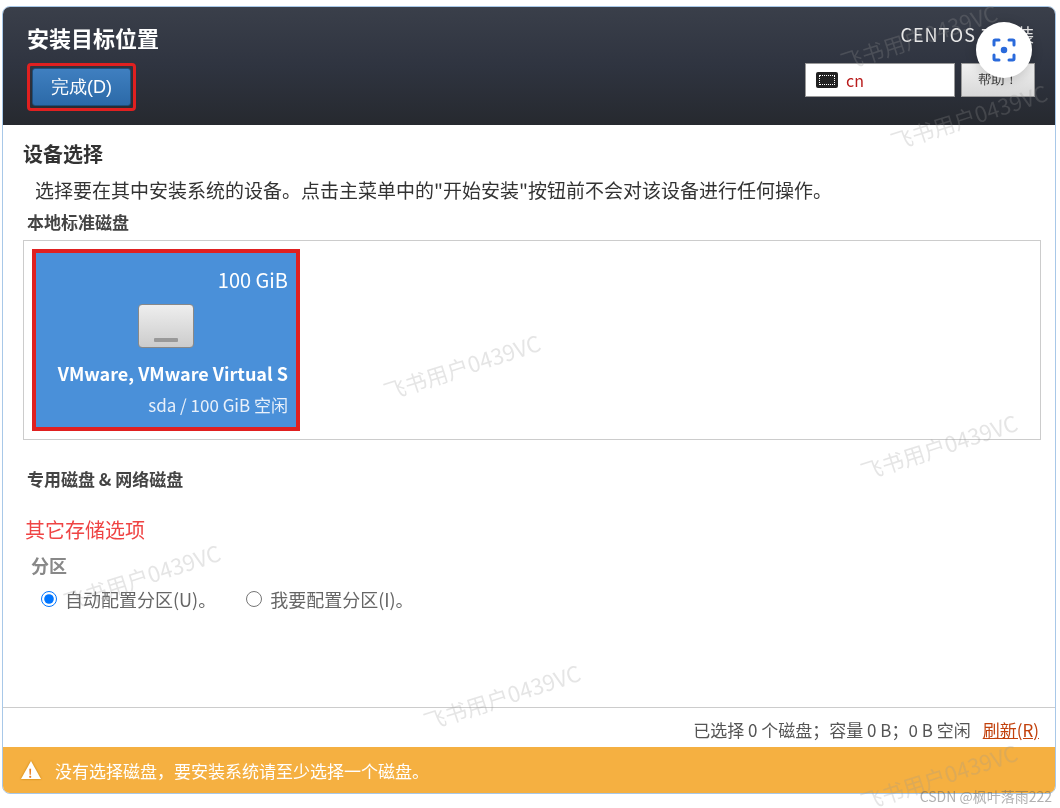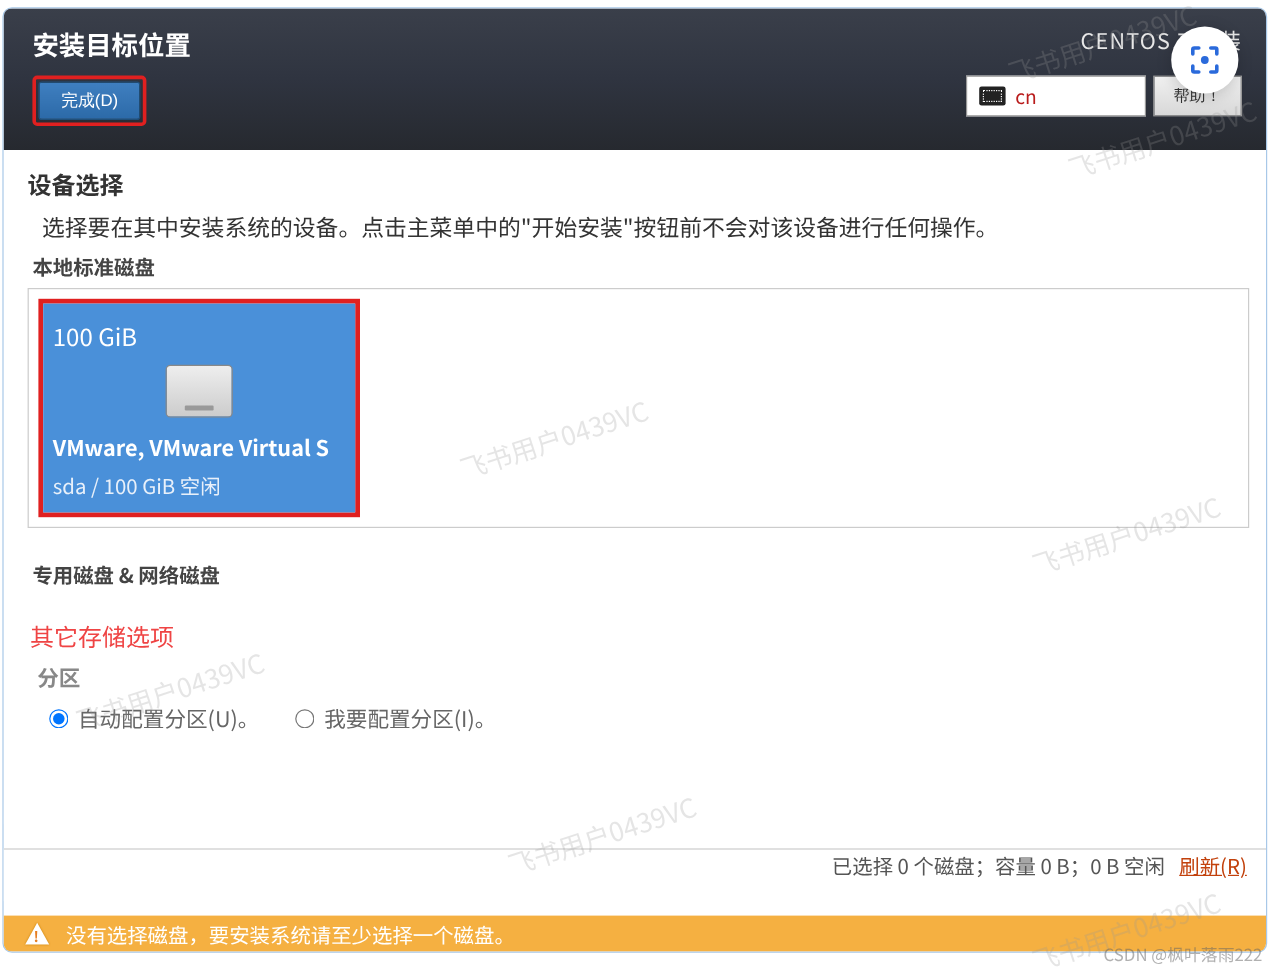--- a/index.html
+++ b/index.html
@@ -30,21 +30,21 @@
   justify-content: space-between;
   padding: 14px 20px 0 24px;
 }
 .topbar-left { display: flex; flex-direction: column; align-items: flex-start; gap: 10px; }
 .page-title { font-size: 22px; font-weight: 600; color: #fff; }
 .done-btn-wrap { border: 3px solid #e02020; border-radius: 4px; padding: 2px; }
 .done-btn {
   background: linear-gradient(#3f7fc0, #2c6aa8);
   border: 1px solid #1f4f7a;
   color: #fff;
-  font-size: 14px;
+  font-size: 18px;
   padding: 6px 18px;
   border-radius: 3px;
   cursor: pointer;
 }
 .topbar-right { display: flex; flex-direction: column; align-items: flex-end; gap: 16px; }
 .install-title { font-size: 18px; color: #e8e8e8; letter-spacing: 1px; }
 .lang-help { display: flex; gap: 6px; }
 .lang-box {
   background: #fff;
   display: flex;
@@ -78,21 +78,21 @@
   border: 1px solid #ccc;
   padding: 8px;
   margin-bottom: 26px;
 }
 .disk-card-wrap { border: 4px solid #e02020; display: inline-block; }
 .disk-card {
   background: #4a90d9;
   color: #fff;
   width: 260px;
   padding: 12px 8px 10px;
-  text-align: left;
+  text-align: right;
 }
 .disk-size { font-size: 20px; margin-bottom: 10px; }
 .hdd-icon {
   width: 56px; height: 44px; margin: 6px auto 12px;
   background: linear-gradient(#eee, #ccc);
   border: 1px solid #888;
   border-radius: 4px;
   position: relative;
 }
 .hdd-icon::after {
@@ -128,28 +128,28 @@
 .radio-row label { display: flex; align-items: center; gap: 8px; cursor: pointer; }
 .radio-row input[type=radio] { width: 16px; height: 16px; }
 .content-fade {
   position: absolute; left: 0; right: 0; bottom: 0; height: 22px;
   background: linear-gradient(to bottom, rgba(255,255,255,0), #fff);
   pointer-events: none;
 }
 .statusbar {
   position: absolute; left: 0; right: 0; bottom: 42px;
   height: 44px; border-top: 1px solid #ccc;
-  display: flex; justify-content: flex-end; 
+  display: flex; justify-content: flex-end; align-items: center;
   padding: 0 16px; gap: 12px; font-size: 17px; color: #555;
   background: #fff;
 }
 .refresh-link { color: #c2410c; text-decoration: underline; cursor: pointer; }
 .warnbar {
   position: absolute; left: 0; right: 0; bottom: 0;
-  height: 30px;
+  height: 46px;
   background: #f5b041;
   display: flex; align-items: center; gap: 14px;
   padding: 12px 18px; color: #fff; font-size: 17px;
 }
 .warn-icon {
   width: 0; height: 0;
   border-left: 10px solid transparent;
   border-right: 10px solid transparent;
   border-bottom: 18px solid #fff;
   position: relative;

